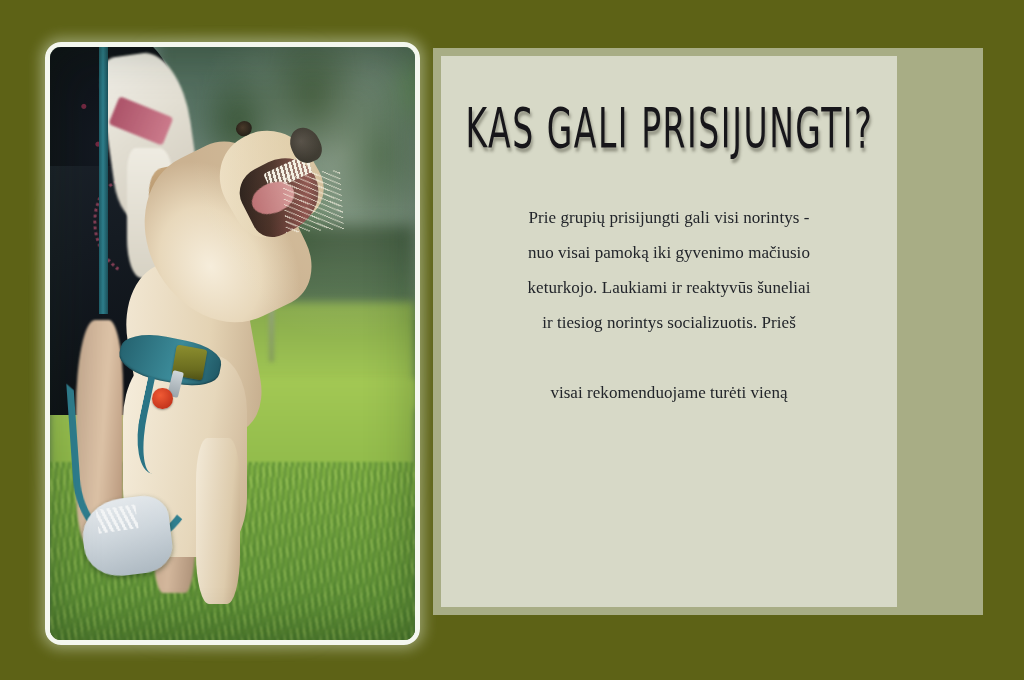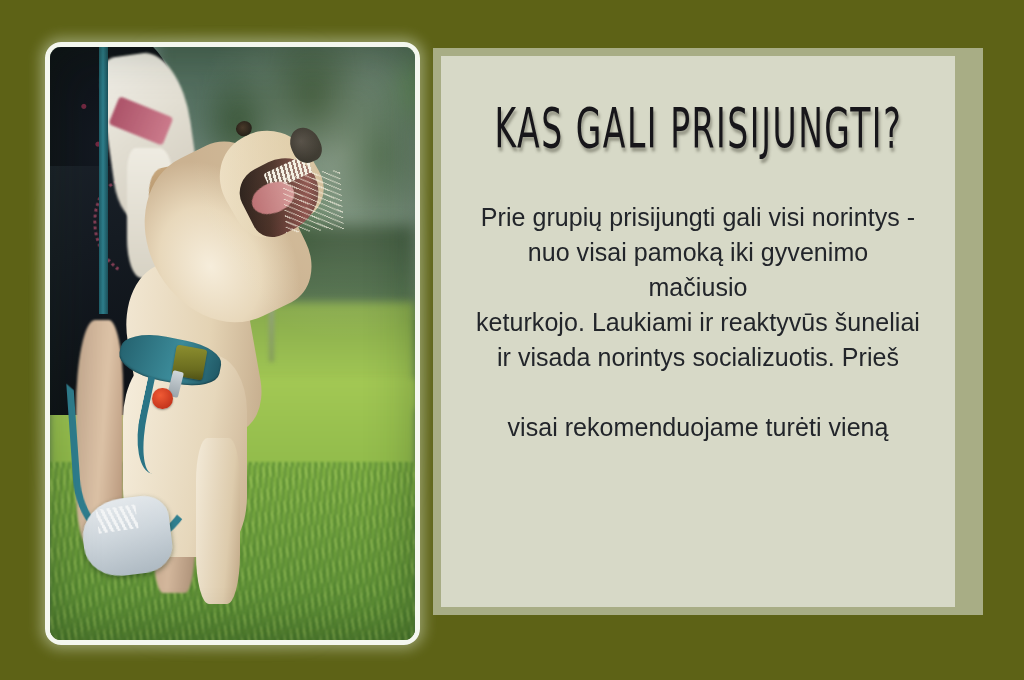--- a/index.html
+++ b/index.html
@@ -160,21 +160,21 @@
     background:radial-gradient(ellipse 60% 45% at 80% 18%,rgba(255,248,210,.22),rgba(255,255,255,0) 70%);}
   .vignette{position:absolute;inset:0;
     box-shadow:inset 0 0 50px rgba(20,35,15,.30);}
 
   
   .panel-shadow{
     position:absolute;left:433px;top:48px;width:550px;height:567px;
     background:#a8ad85;
   }
   .panel{
-    position:absolute;left:441px;top:56px;width:514px;height:551px;
+    position:absolute;left:441px;top:56px;width:456px;height:551px;
     background:#d7d9c7;
   }
   .panel-inner{
     position:absolute;left:0;top:0;width:100%;height:100%;
     display:flex;flex-direction:column;align-items:center;
     box-sizing:border-box;padding:44px 34px 30px;
   }
   .panel-title{
     font-family:"DejaVu Sans Condensed","Liberation Sans Narrow","Liberation Sans",sans-serif;
     font-size:47px;line-height:1.02;
@@ -184,22 +184,22 @@
     font-stretch:condensed;
     text-transform:uppercase;
     transform:scaleX(.78) scaleY(1.18);
     transform-origin:center top;
     white-space:nowrap;
     text-shadow:2px 3px 3px rgba(70,72,58,.45);
     margin:0 0 0 0;
   }
   .panel-body{
     margin-top:52px;
-    font-family:Liberation Sans, sans-serif;
-    font-size:25px;line-height:35px;
+    font-family:Liberation Serif, serif;
+    font-size:17px;line-height:35px;
     color:#22252a;
     text-align:center;
     max-width:470px;
     letter-spacing:.05px;
   }
 </style>
 </head>
 <body>
 
 <div class="slide">
@@ -257,21 +257,21 @@
   </div>
 
   <div class="panel-shadow"></div>
   <div class="panel">
     <div class="panel-inner">
       <div class="panel-title">Kas gali prisijungti?</div>
       <div class="panel-body">
         <span>Prie grupių prisijungti gali visi norintys -</span><br>
         <span>nuo visai pamoką iki gyvenimo mačiusio</span><br>
         <span>keturkojo. Laukiami ir reaktyvūs šuneliai</span><br>
-        <span>ir visada norintys socializuotis. Prieš</span><br>
+        <span>ir tiesiog norintys socializuotis. Prieš</span><br>
         <br>
         <span>visai rekomenduojame turėti vieną</span><br>
         <br>
         <br>
       </div>
     </div>
   </div>
 
 </div>
 

